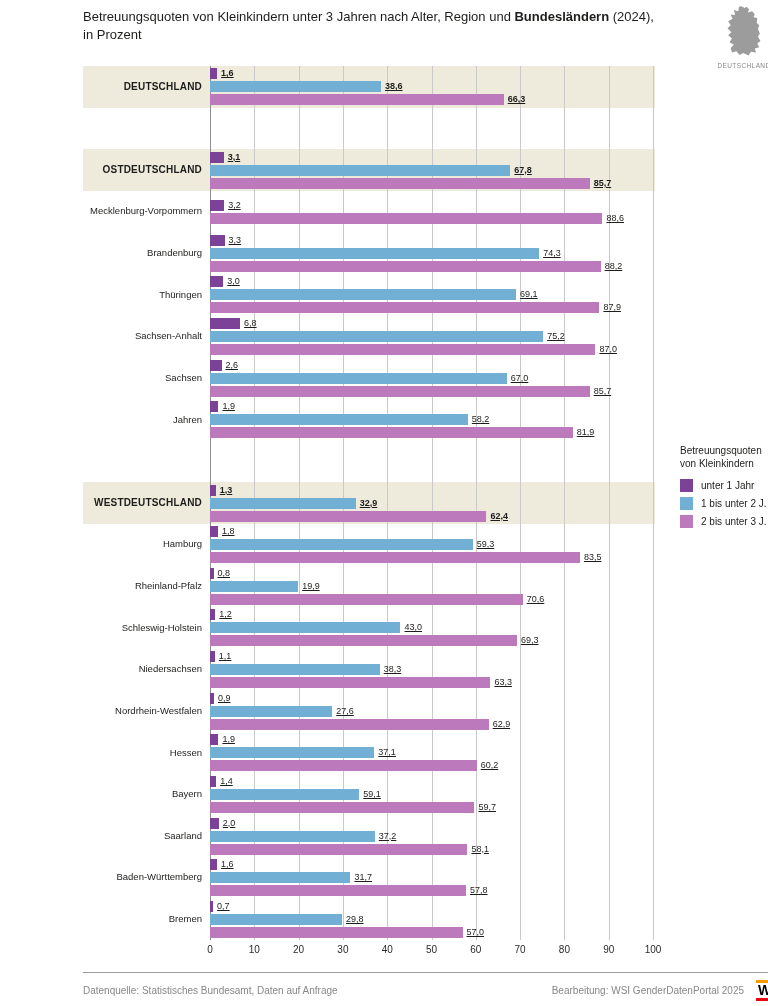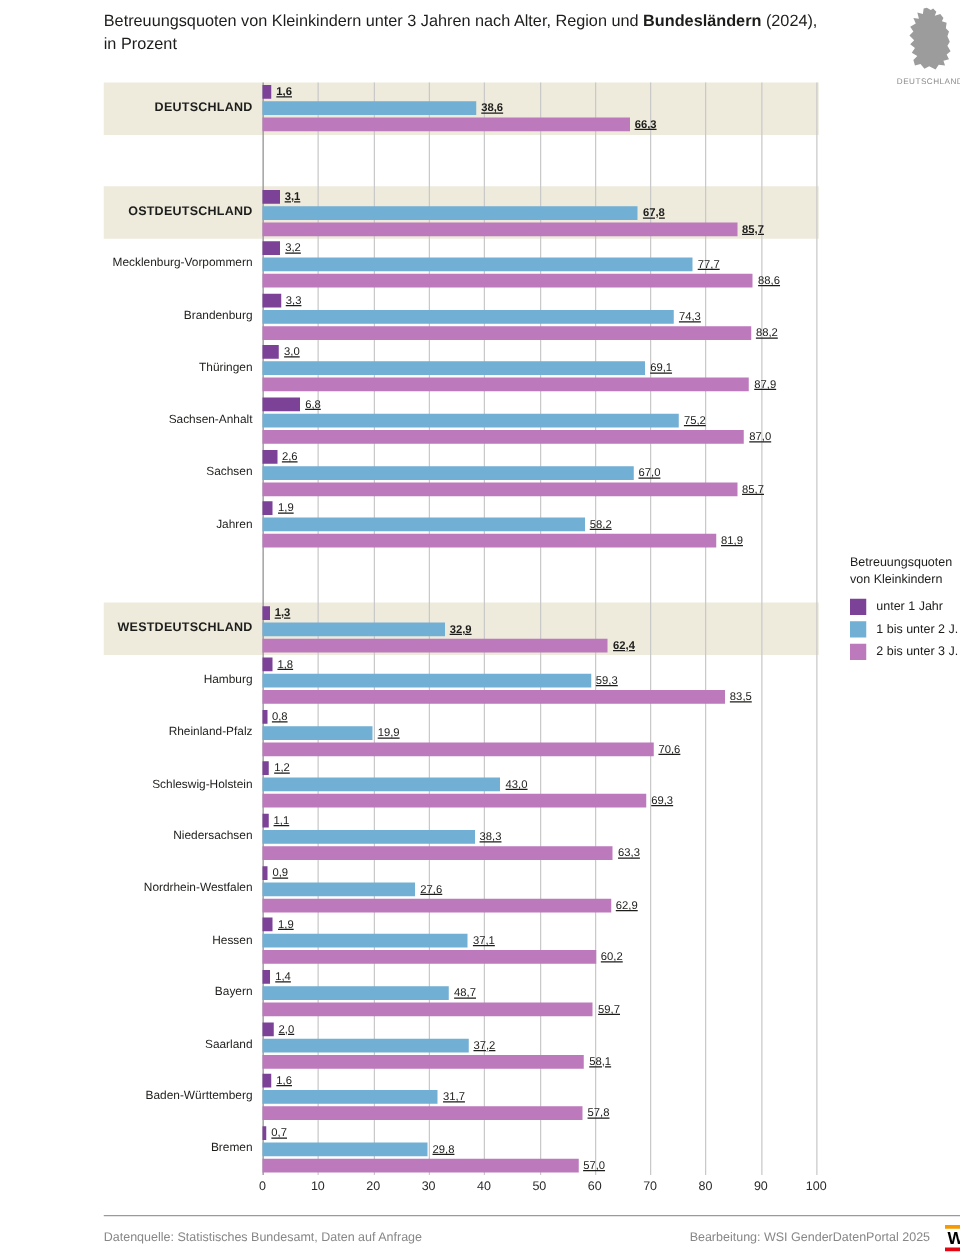--- a/index.html
+++ b/index.html
@@ -112,24 +112,20 @@
           </div>
         </div>
         <div class="row">
           <div class="row-label">Mecklenburg-Vorpommern</div>
           <div class="row-bars">
             <div class="bar-line">
               <div class="bar" style="width: 3.2%; background: rgb(123, 66, 151);"></div>
               <span class="bar-value">3,2</span>
             </div>
             <div class="bar-line">
-              <div class="bar" style="width: 77.7%; background: rgb(114, 175, 212);"></div>
-              <span class="bar-value">77,7</span>
-            </div>
-            <div class="bar-line">
               <div class="bar" style="width: 88.6%; background: rgb(188, 122, 188);"></div>
               <span class="bar-value">88,6</span>
             </div>
           </div>
         </div>
         <div class="row">
           <div class="row-label">Brandenburg</div>
           <div class="row-bars">
             <div class="bar-line">
               <div class="bar" style="width: 3.3%; background: rgb(123, 66, 151);"></div>
@@ -335,21 +331,21 @@
         </div>
         <div class="row">
           <div class="row-label">Bayern</div>
           <div class="row-bars">
             <div class="bar-line">
               <div class="bar" style="width: 1.4%; background: rgb(123, 66, 151);"></div>
               <span class="bar-value">1,4</span>
             </div>
             <div class="bar-line">
               <div class="bar" style="width: 33.7%; background: rgb(114, 175, 212);"></div>
-              <span class="bar-value">48,7</span>
+              <span class="bar-value">59,1</span>
             </div>
             <div class="bar-line">
               <div class="bar" style="width: 59.7%; background: rgb(188, 122, 188);"></div>
               <span class="bar-value">59,7</span>
             </div>
           </div>
         </div>
         <div class="row">
           <div class="row-label">Saarland</div>
           <div class="row-bars">

